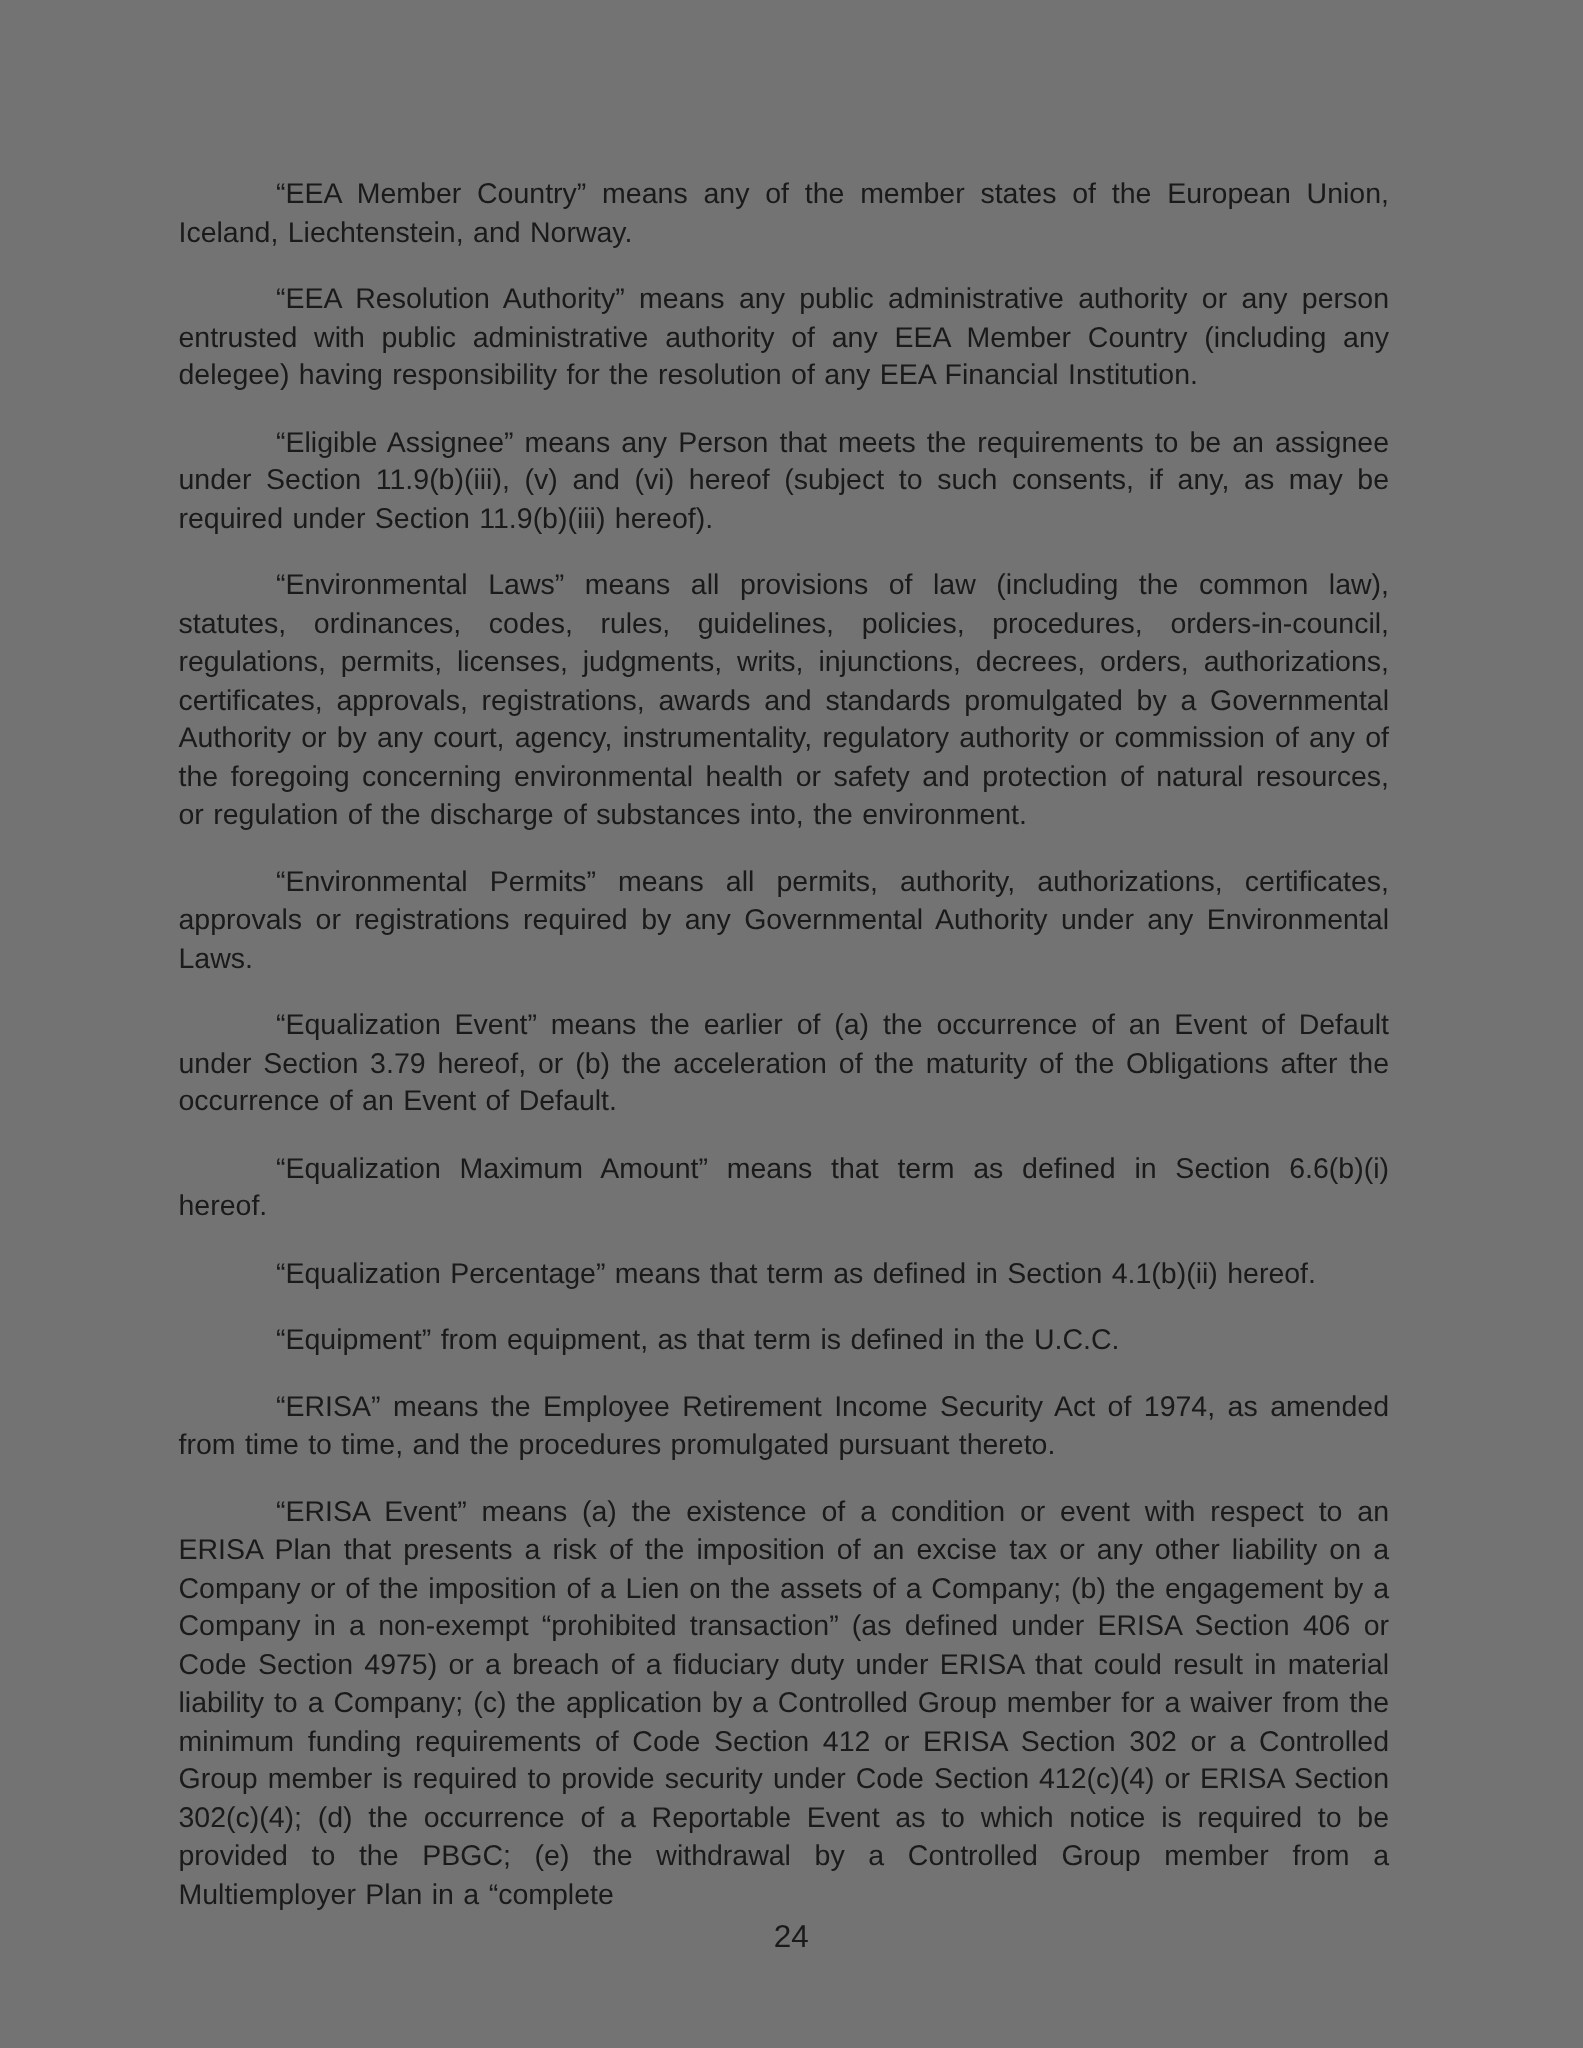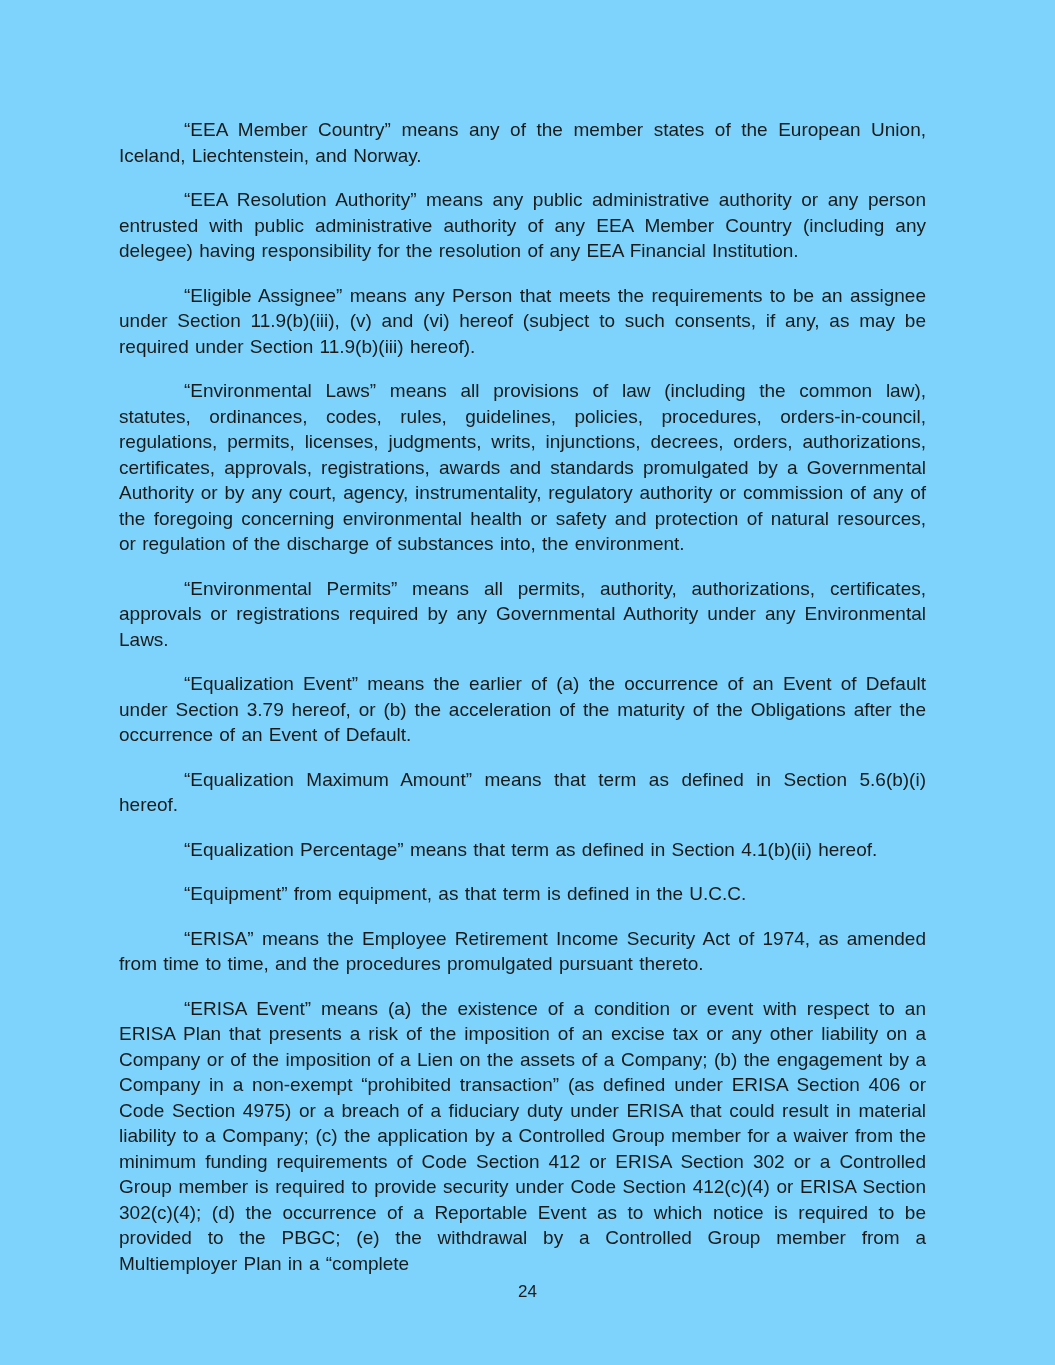--- a/index.html
+++ b/index.html
@@ -12,21 +12,21 @@
     background: #ffffff;
     position: relative;
     overflow: hidden;
   }
   .page {
     position: absolute;
     top: 0;
     left: 0;
     width: 1055px;
     height: 1365px;
-    background: #7dd3fc;
+    background: #737373;
     font-family: "Liberation Sans", "DejaVu Sans", sans-serif;
     color: #1a1a1a;
   }
   .content {
     position: absolute;
     top: 117px;
     left: 119px;
     width: 807px;
   }
   .para {
@@ -36,35 +36,35 @@
     text-indent: 65px;
     margin: 0 0 19px 0;
     word-spacing: 1px;
   }
   .page-number {
     position: absolute;
     top: 1279px;
     left: 0;
     width: 1055px;
     text-align: center;
-    font-size: 17px;
+    font-size: 21px;
     line-height: 25px;
   }
 </style>
 </head>
 <body>
 
 <div class="page">
   <div class="content">
     <p class="para">“EEA Member Country” means any of the member states of the European Union, Iceland, Liechtenstein, and Norway.</p>
     <p class="para">“EEA Resolution Authority” means any public administrative authority or any person entrusted with public administrative authority of any EEA Member Country (including any delegee) having responsibility for the resolution of any EEA Financial Institution.</p>
     <p class="para">“Eligible Assignee” means any Person that meets the requirements to be an assignee under Section 11.9(b)(iii), (v) and (vi) hereof (subject to such consents, if any, as may be required under Section 11.9(b)(iii) hereof).</p>
     <p class="para">“Environmental Laws” means all provisions of law (including the common law), statutes, ordinances, codes, rules, guidelines, policies, procedures, orders-in-council, regulations, permits, licenses, judgments, writs, injunctions, decrees, orders, authorizations, certificates, approvals, registrations, awards and standards promulgated by a Governmental Authority or by any court, agency, instrumentality, regulatory authority or commission of any of the foregoing concerning environmental health or safety and protection of natural resources, or regulation of the discharge of substances into, the environment.</p>
     <p class="para">“Environmental Permits” means all permits, authority, authorizations, certificates, approvals or registrations required by any Governmental Authority under any Environmental Laws.</p>
     <p class="para">“Equalization Event” means the earlier of (a) the occurrence of an Event of Default under Section 3.79 hereof, or (b) the acceleration of the maturity of the Obligations after the occurrence of an Event of Default.</p>
-    <p class="para">“Equalization Maximum Amount” means that term as defined in Section 5.6(b)(i) hereof.</p>
+    <p class="para">“Equalization Maximum Amount” means that term as defined in Section 6.6(b)(i) hereof.</p>
     <p class="para">“Equalization Percentage” means that term as defined in Section 4.1(b)(ii) hereof.</p>
     <p class="para">“Equipment” from equipment, as that term is defined in the U.C.C.</p>
     <p class="para">“ERISA” means the Employee Retirement Income Security Act of 1974, as amended from time to time, and the procedures promulgated pursuant thereto.</p>
     <p class="para">“ERISA Event” means (a) the existence of a condition or event with respect to an ERISA Plan that presents a risk of the imposition of an excise tax or any other liability on a Company or of the imposition of a Lien on the assets of a Company; (b) the engagement by a Company in a non-exempt “prohibited transaction” (as defined under ERISA Section 406 or Code Section 4975) or a breach of a fiduciary duty under ERISA that could result in material liability to a Company; (c) the application by a Controlled Group member for a waiver from the minimum funding requirements of Code Section 412 or ERISA Section 302 or a Controlled Group member is required to provide security under Code Section 412(c)(4) or ERISA Section 302(c)(4); (d) the occurrence of a Reportable Event as to which notice is required to be provided to the PBGC; (e) the withdrawal by a Controlled Group member from a Multiemployer Plan in a “complete</p>
   </div>
   <div class="page-number">24</div>
 </div>
 
 </body></html>

